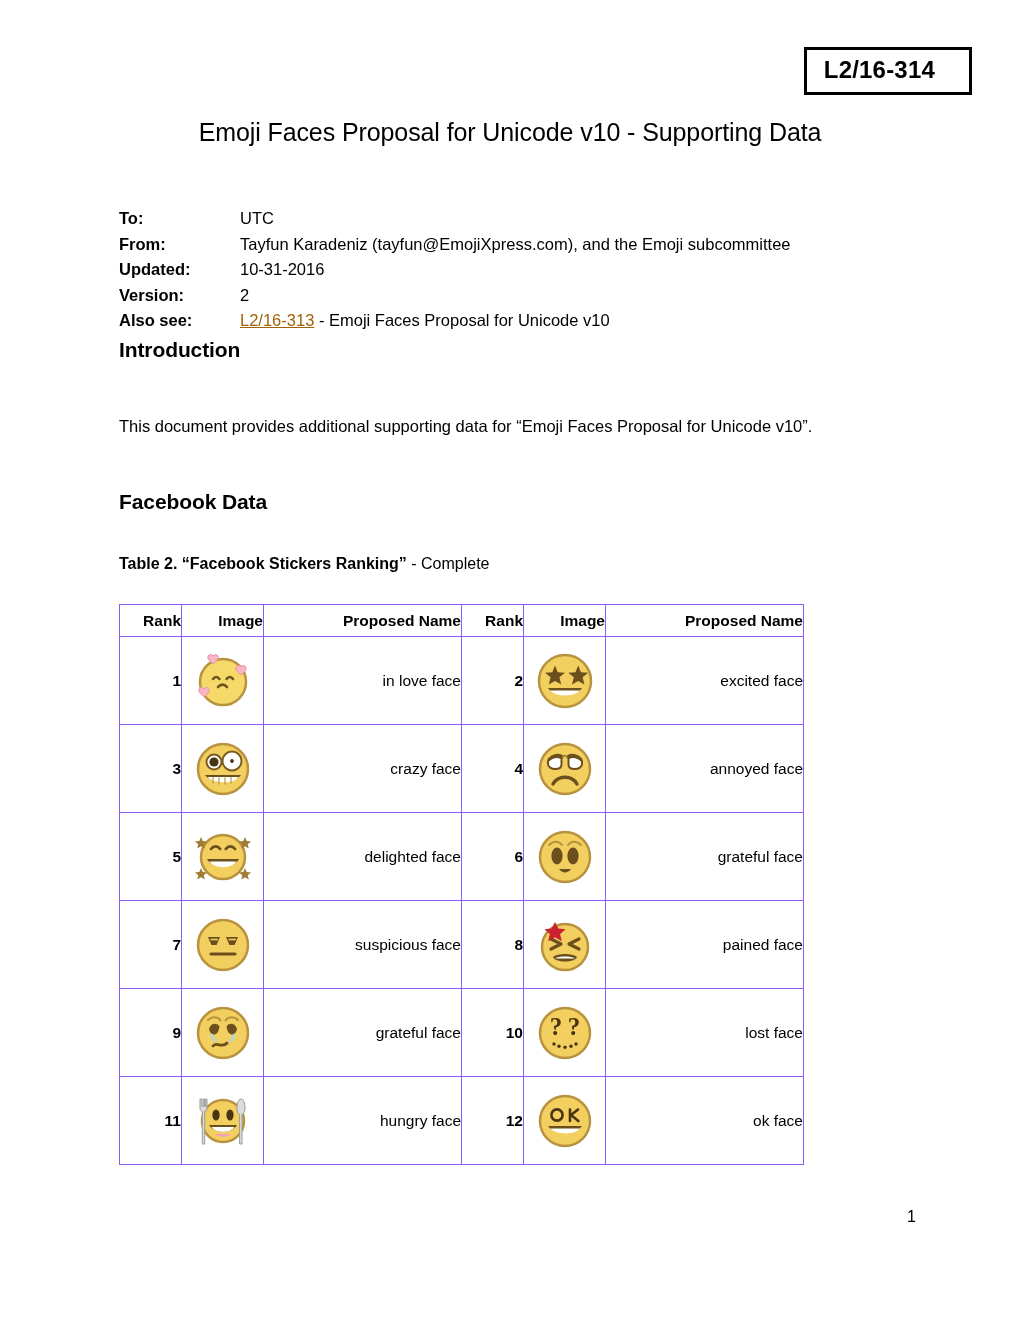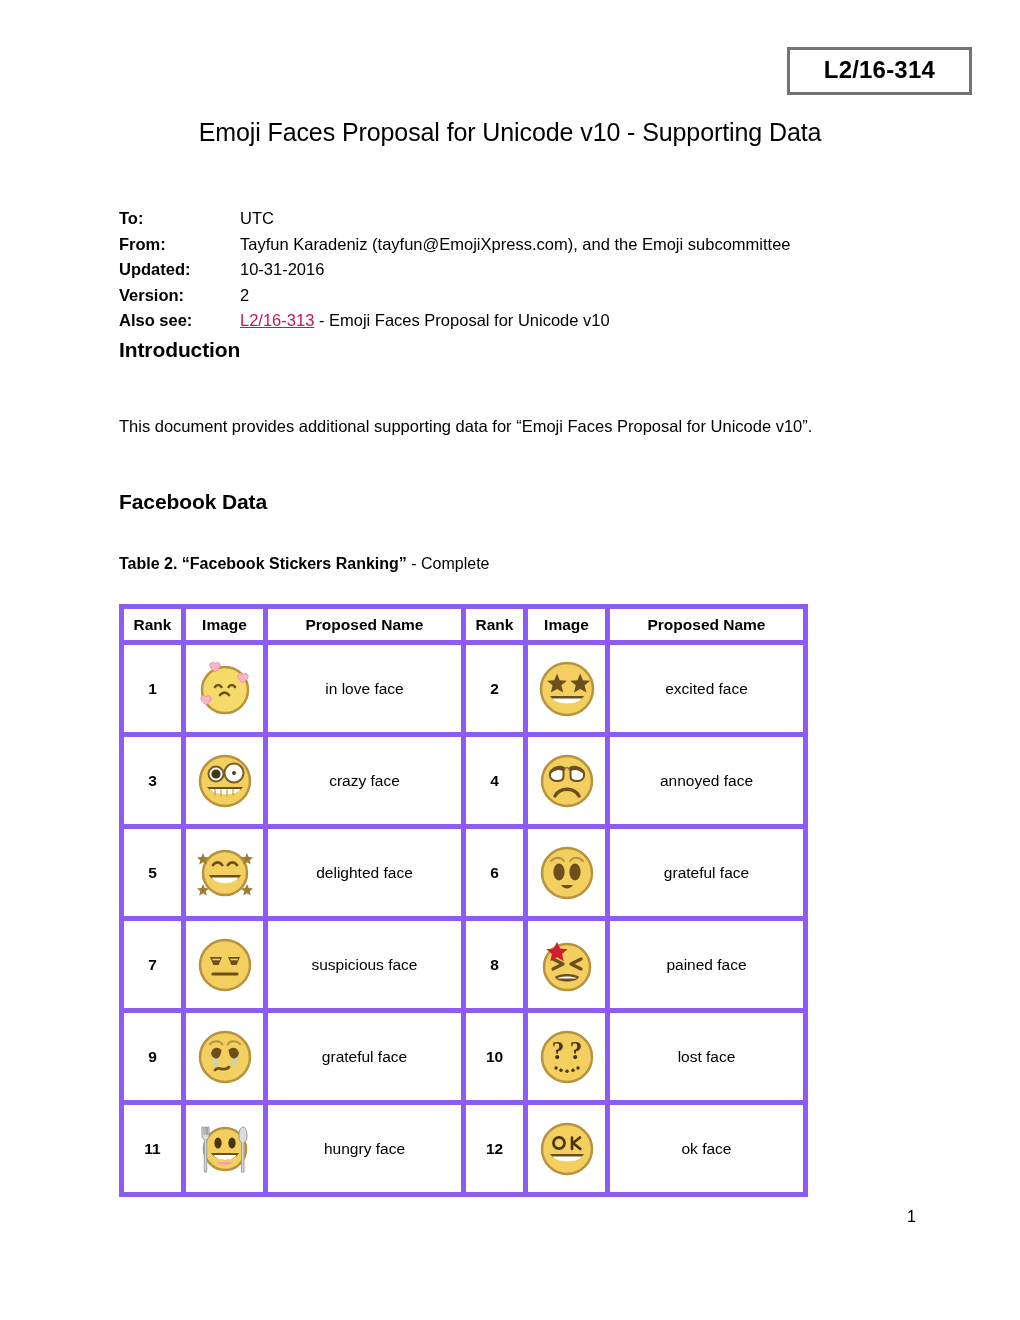--- a/index.html
+++ b/index.html
@@ -22,22 +22,22 @@
     box-sizing: border-box;
   }
 
   
   .docnum-wrap {
     position: absolute;
     top: 47px;
     right: 48px;
   }
   .docnum {
-    border: 3px solid #737373;
-    padding: 7px 34px 9px 34px;
+    border: 3px solid #000000;
+    padding: 7px 34px 9px 17px;
     font-size: 24px;
     font-weight: bold;
     letter-spacing: 0.2px;
     line-height: 1.1;
     text-align: center;
   }
 
   
   .doc-title {
     position: absolute;
@@ -63,21 +63,21 @@
     align-items: flex-end;
     white-space: nowrap;
   }
   .meta-label {
     font-weight: bold;
     width: 121px;
     flex: none;
   }
   .meta-value { font-weight: normal; }
   .meta-link {
-    color: #be185d;
+    color: #a16207;
   }
 
   
   .h-sec {
     position: absolute;
     left: 119px;
     font-size: 21px;
     font-weight: bold;
     letter-spacing: -0.1px;
   }
@@ -106,22 +106,22 @@
     left: 119px;
     top: 604px;
   }
   table.rank-table {
     border-collapse: collapse;
     table-layout: fixed;
     width: 684px;
   }
   table.rank-table th,
   table.rank-table td {
-    border: 5px solid #8b5cf6;
-    text-align: center;
+    border: 1px solid #8b5cf6;
+    text-align: right;
     vertical-align: middle;
     font-size: 15.5px;
     padding: 0;
   }
   table.rank-table th {
     font-weight: bold;
     height: 31px;
     font-size: 15.5px;
   }
   table.rank-table td.rank-cell {

